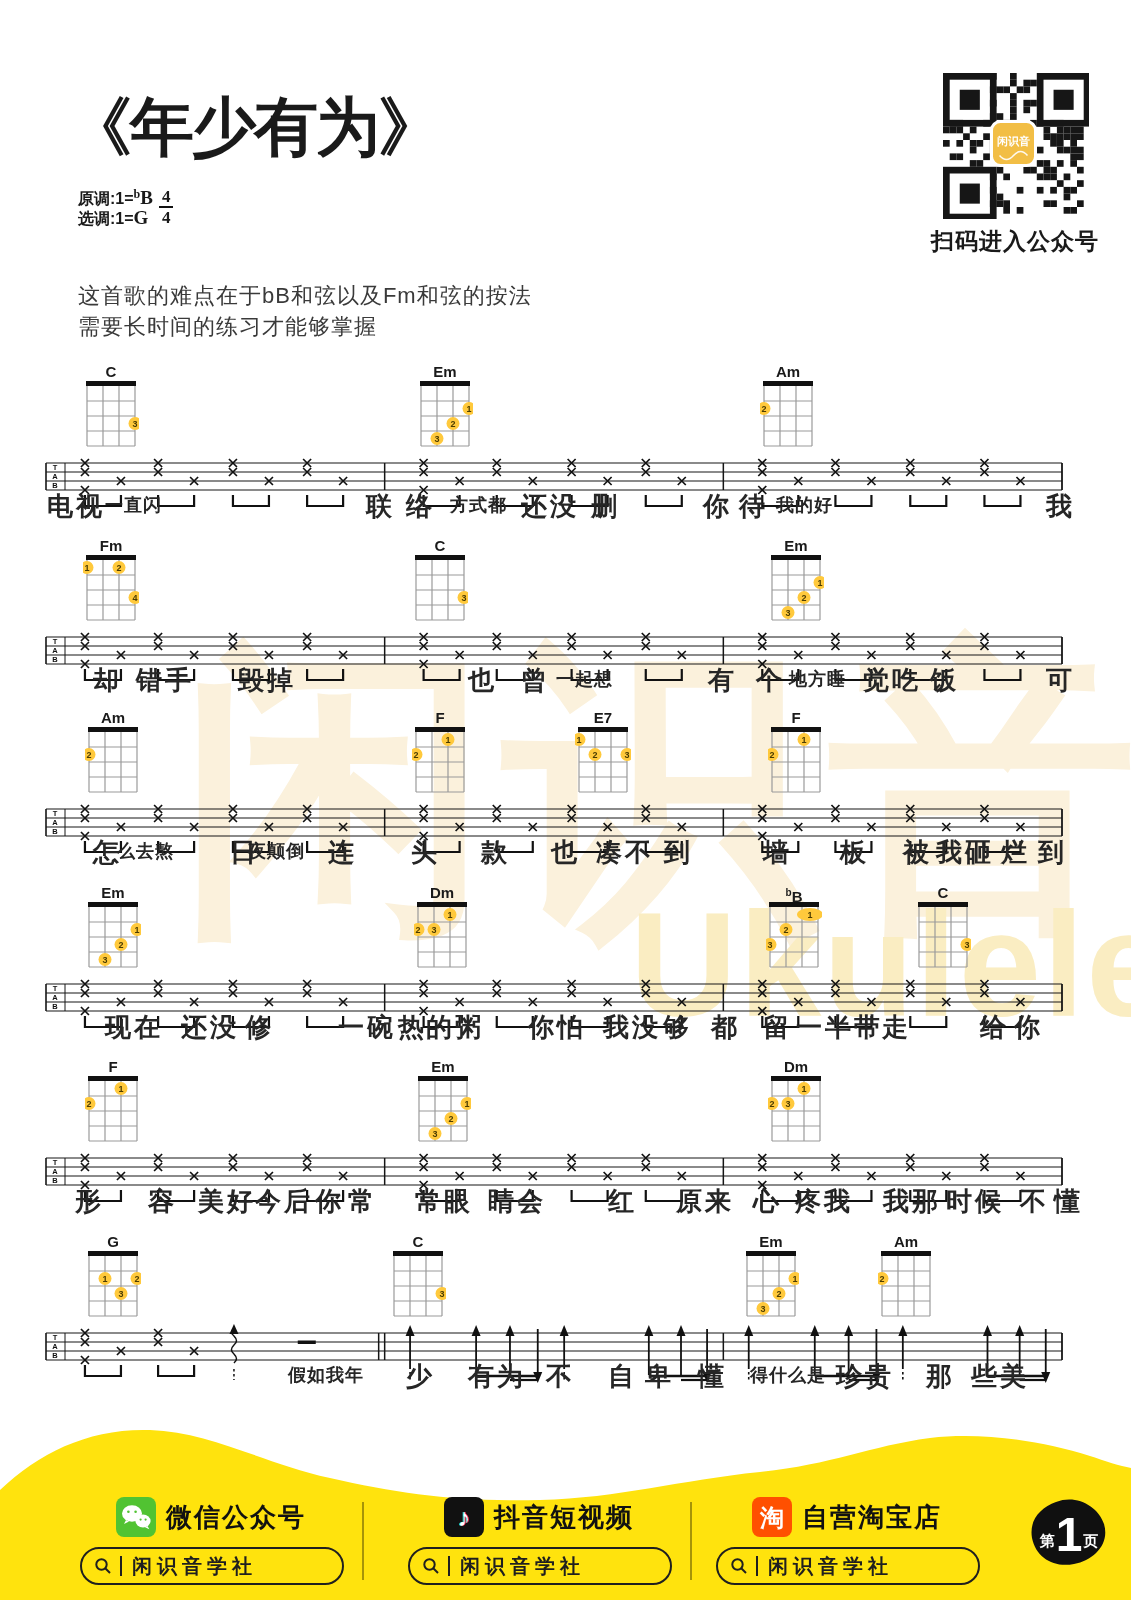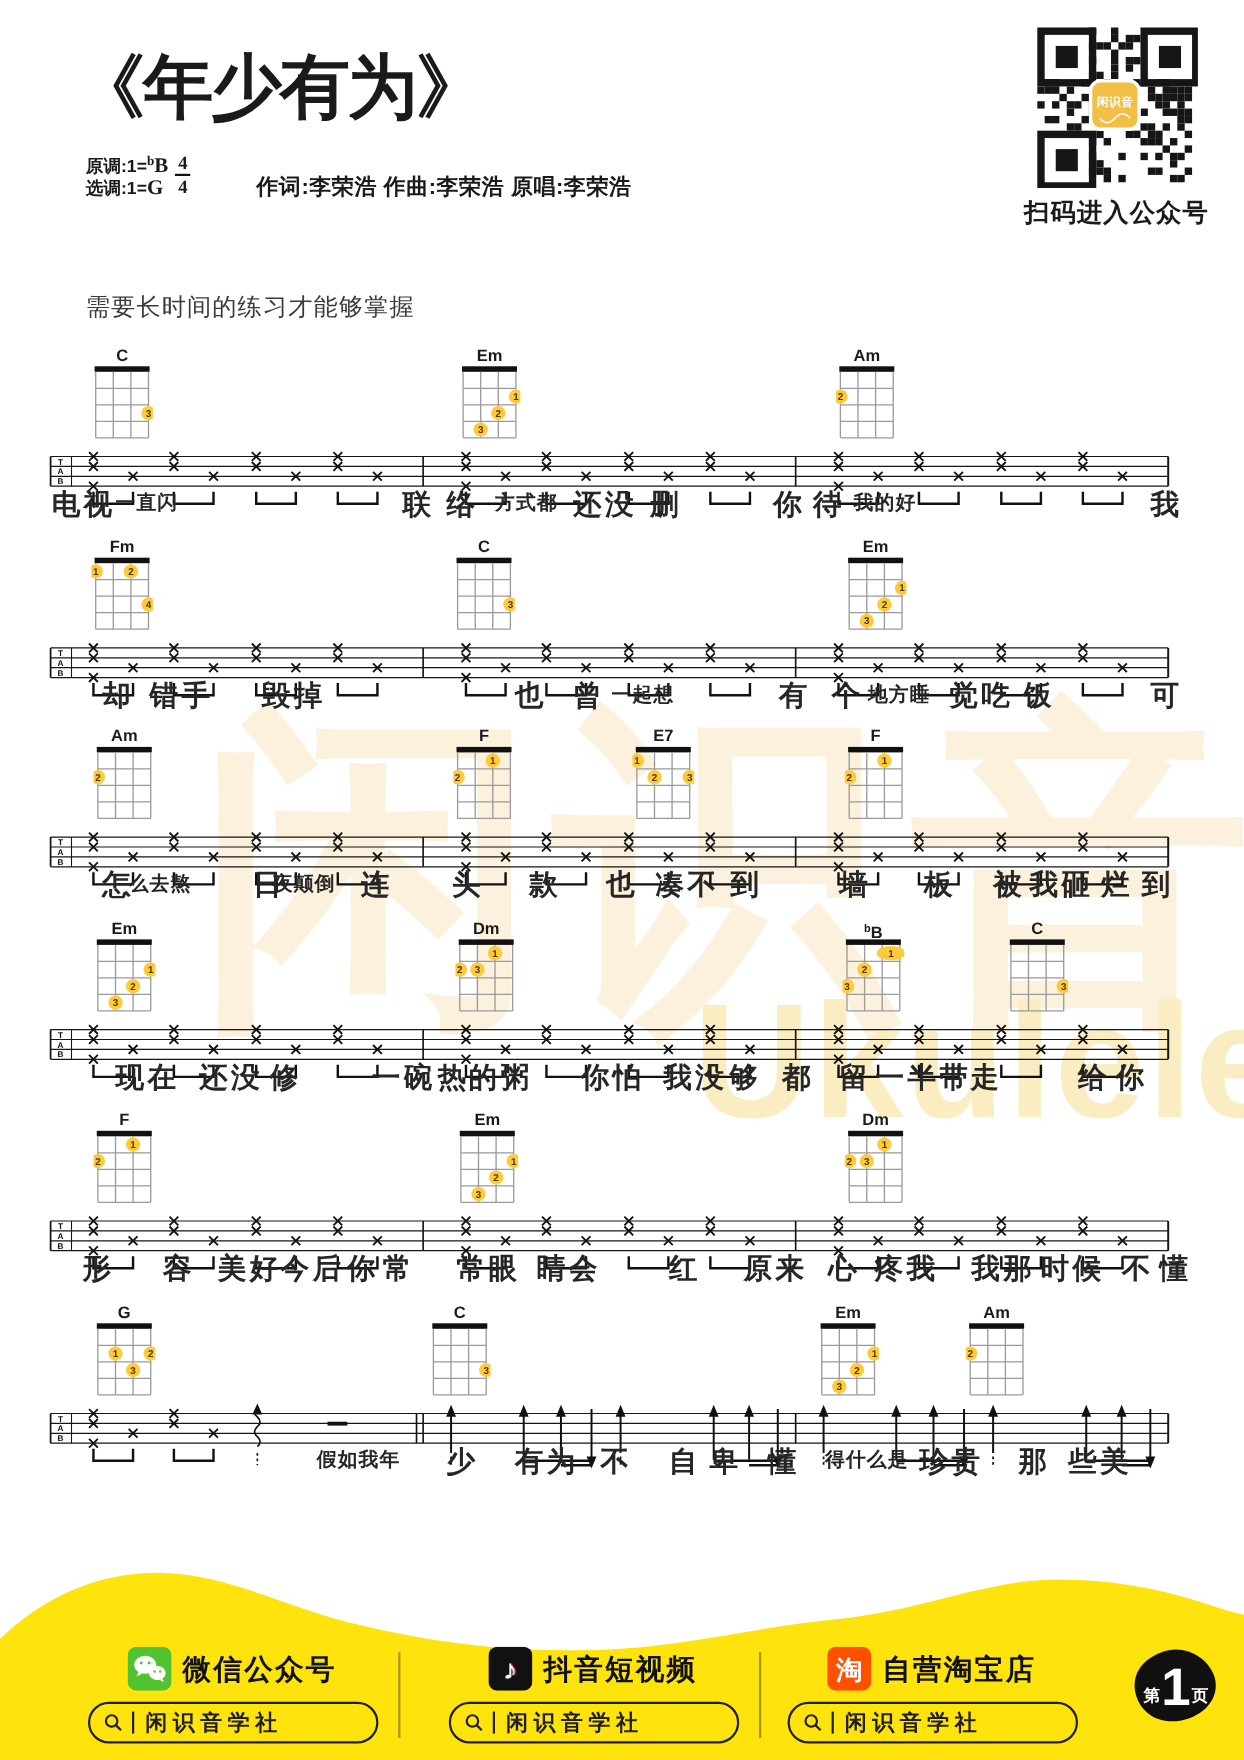--- a/index.html
+++ b/index.html
@@ -3,21 +3,21 @@
 <meta charset="utf-8">
 <style>
   html,body{margin:0;padding:0;background:#e8e8e8;}
   .page{position:relative;width:1131px;height:1600px;background:#fff;overflow:hidden;
         font-family:"Liberation Sans",sans-serif;color:#1a1a1a;margin:0 auto;}
   .abs{position:absolute;}
   
   .wm{position:absolute;z-index:0;font-weight:900;white-space:nowrap;pointer-events:none;}
   .wm-cjk{left:180px;top:585px;font-size:310px;letter-spacing:14px;color:var(--wm-cream);}
   .wm-latin{left:630px;top:880px;font-size:148px;letter-spacing:2px;color:var(--wm-yellow);font-weight:800;}
-  .z1{z-index:1;}
+  .z1{z-index:1;margin-top:48px;}
   
   .title{left:68px;top:36px;font-size:64px;font-weight:900;letter-spacing:-2px;}
   .keys{left:78px;top:137px;display:flex;align-items:center;gap:6px;}
   .keylines{font-size:16px;font-weight:700;line-height:19px;}
   .note-letter{font-family:"Liberation Serif",serif;font-weight:700;font-size:19px;}
   sup.flat{font-family:"Liberation Serif",serif;font-weight:700;font-size:12px;}
   .frac{text-align:center;font-family:"Liberation Serif",serif;font-weight:700;font-size:17px;line-height:17px;}
   .frac .num{border-bottom:2px solid #111;padding:0 3px 1px 3px;}
   .frac .den{padding-top:1px;}
   .credits{left:233px;top:156px;font-size:20px;font-weight:700;letter-spacing:0.5px;}
@@ -66,23 +66,23 @@
     <div class="keylines">
       <div><span>原调:1=</span><sup class="flat">b</sup><span class="note-letter">B</span></div>
       <div><span>选调:1=</span><span class="note-letter">G</span></div>
     </div>
     <div class="frac">
       <div class="num">4</div>
       <div class="den">4</div>
     </div>
   </div>
 
-  <div class="abs z1 credits">作词:李荣浩  作曲:李荣浩 原唱:李荣浩</div>
 
 
+  <div class="abs z1 note1">这首歌的难点在于bB和弦以及Fm和弦的按法</div>
   <div class="abs z1 note2">需要长时间的练习才能够掌握</div>
 
   <div class="abs z1 qr"><svg width="151" height="151" viewBox="0 0 151 151">
         <rect width="151" height="151" fill="#fff"></rect>
         <rect x="51.9" y="5.0" width="6.7" height="6.7" fill="#161616"></rect>
         <rect x="72.0" y="5.0" width="6.7" height="6.7" fill="#161616"></rect>
         <rect x="72.0" y="11.7" width="6.7" height="6.7" fill="#161616"></rect>
         <rect x="85.4" y="11.7" width="6.7" height="6.7" fill="#161616"></rect>
         <rect x="92.1" y="11.7" width="6.7" height="6.7" fill="#161616"></rect>
         <rect x="51.9" y="18.4" width="6.7" height="6.7" fill="#161616"></rect>

